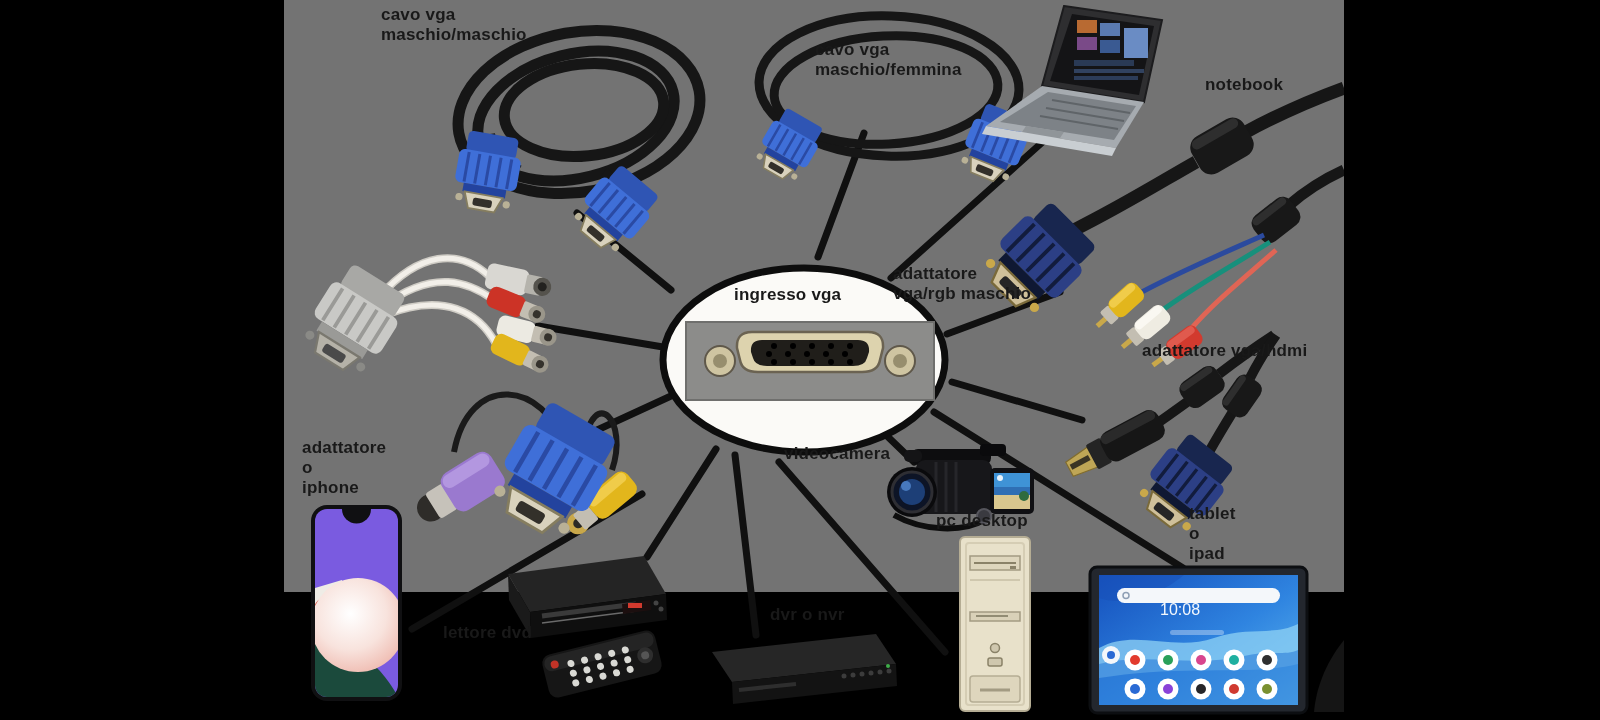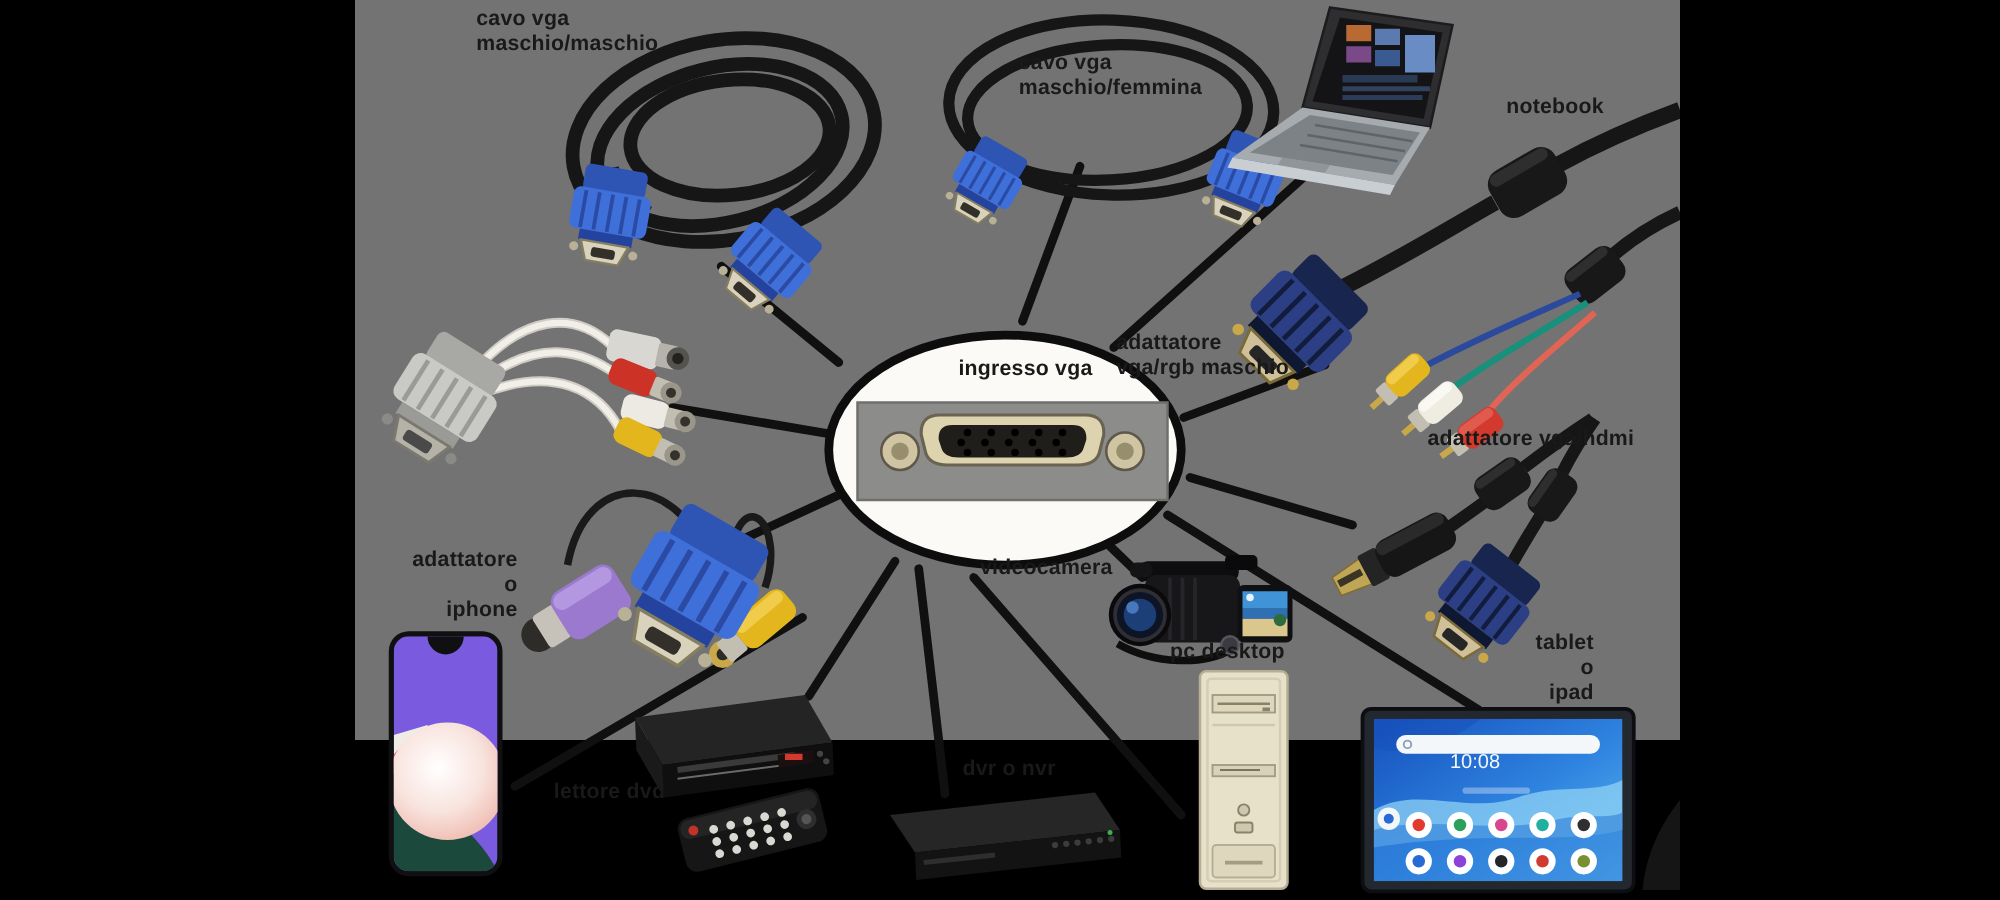--- a/index.html
+++ b/index.html
@@ -1,21 +1,21 @@
 <!DOCTYPE html>
 <html><head>
 <meta charset="utf-8">
 <style>
   html,body{margin:0;padding:0;background:#000;width:1600px;height:720px;overflow:hidden;}
   .stage{position:relative;width:1600px;height:720px;background:#000;}
   .content{position:absolute;left:284px;top:0;width:1060px;height:592px;background:#737373;}
   .content svg{position:absolute;left:0;top:0;}
   .lbl{position:absolute;font:700 17px/20px "Liberation Sans",sans-serif;color:#191919;
        white-space:nowrap;letter-spacing:.2px;}
-  .ctr{text-align:right;}
+  .ctr{text-align:left;}
   .clock{position:absolute;left:876px;top:601px;width:64px;text-align:left;
          font:400 16px/18px "Liberation Sans",sans-serif;color:#f2f7fd;}
 </style>
 </head>
 <body>
 
 <div class="stage">
   <div class="content">
 
     <svg viewBox="0 0 1060 720" width="1060" height="720">

